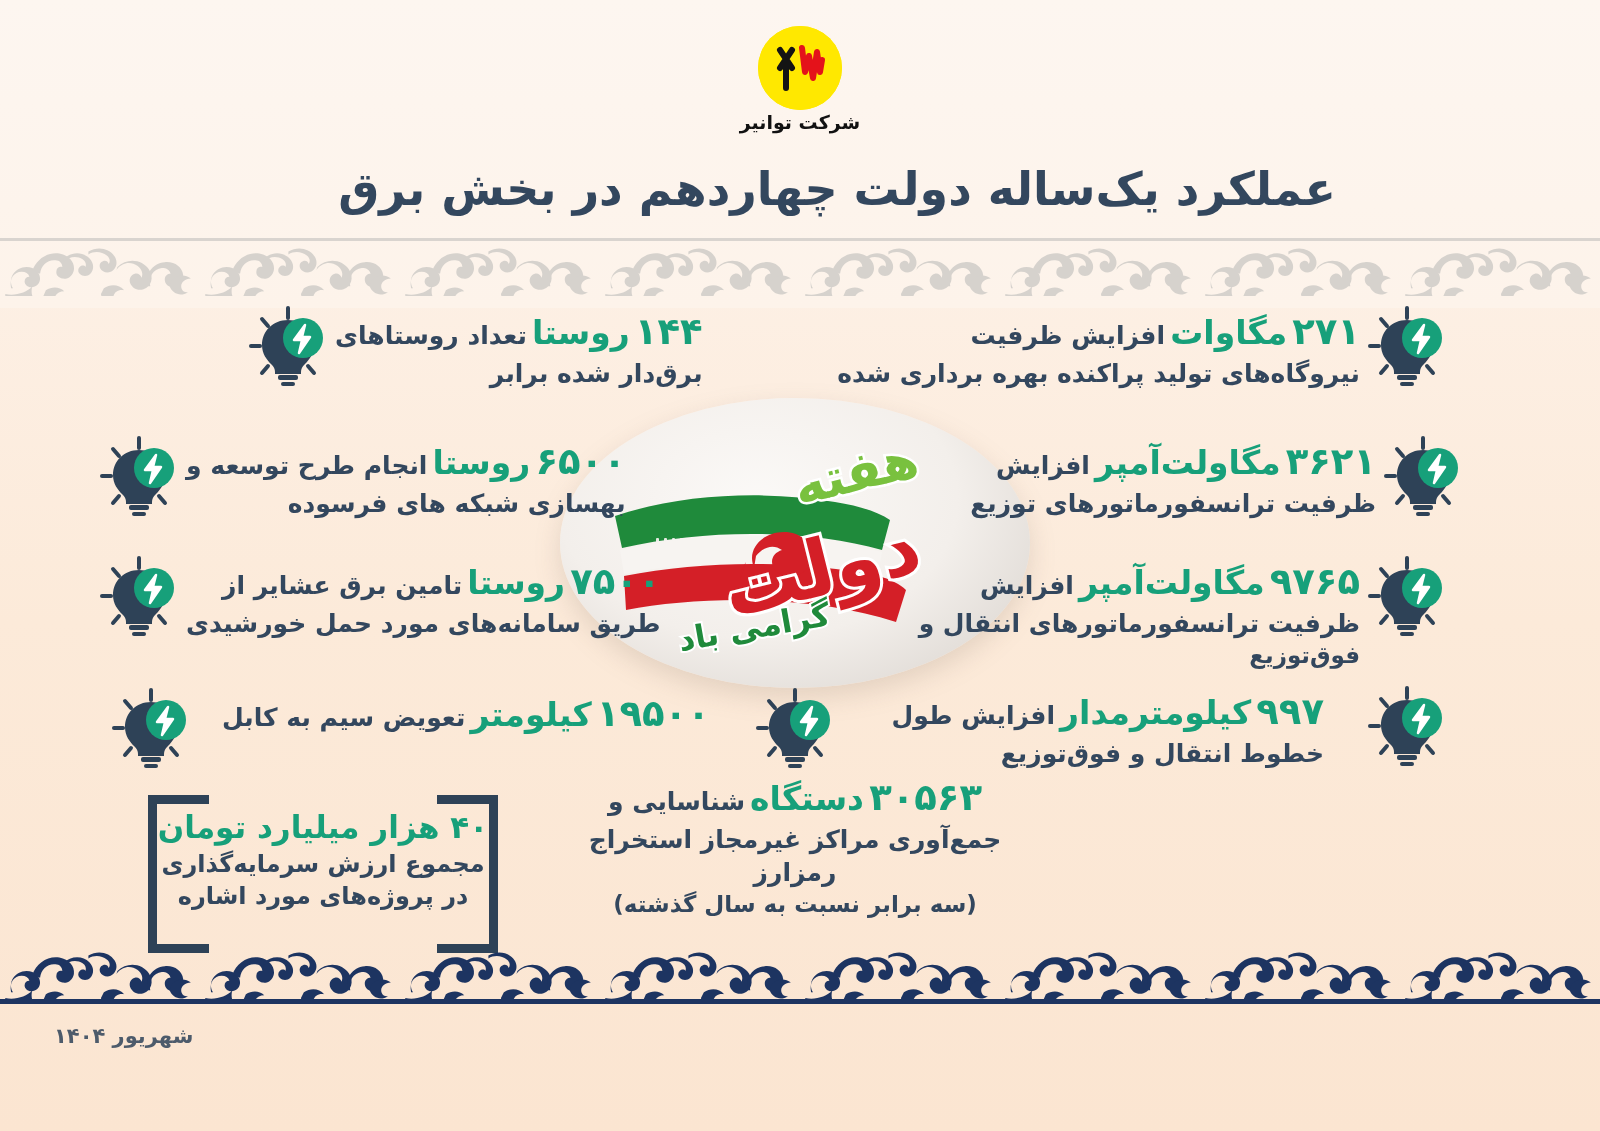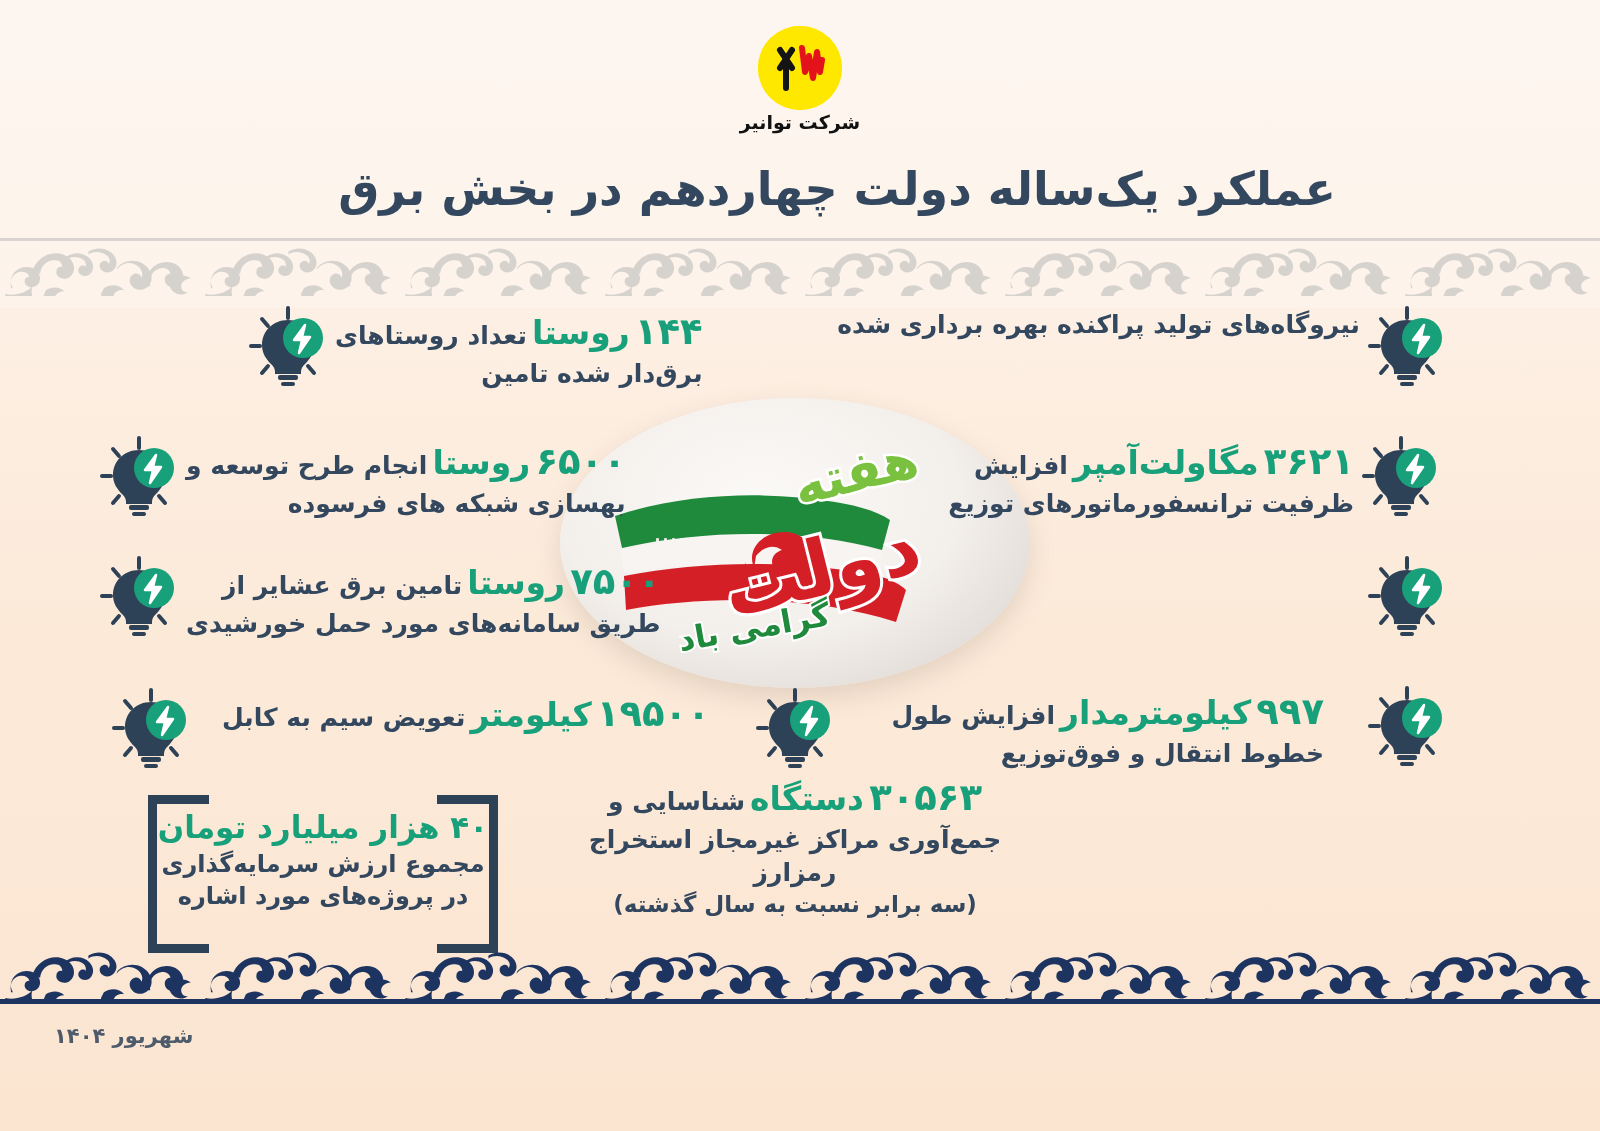--- a/index.html
+++ b/index.html
@@ -286,24 +286,25 @@
       <line x1="17" y1="69" x2="23" y2="62"></line>
       <line x1="69" y1="69" x2="63" y2="62"></line>
     </g>
     <path d="M43 16 c-15 0-26 11-26 25 0 9 5 15 9 19 3 3 4 5 4 8 v2 h26 v-2 c0-3 1-5 4-8 4-4 9-10 9-19 0-14-11-25-26-25z" fill="#2e4257"></path>
     <rect x="33" y="71" width="20" height="5" rx="2" fill="#2e4257"></rect>
     <rect x="36" y="78" width="14" height="4" rx="2" fill="#2e4257"></rect>
     <circle cx="58" cy="34" r="20" fill="#17a07a"></circle>
     <path d="M60 21 l-11 15 h8 l-3 13 11-16 h-8 z" fill="#ffffff" stroke="#ffffff" stroke-width="2.5" stroke-linejoin="round"></path>
   </svg></div>
           <div class="txt">
+          <div class="line1"><span class="num">۲۷۱</span> <span class="unit">مگاوات</span> <span class="desc">افزایش ظرفیت</span></div>
           <div class="line2">نیروگاه‌های تولید پراکنده بهره برداری شده</div>
         </div>
       </div>
-      <div class="stat right" style="top: 438px; right: 156px;">
+      <div class="stat right" style="top: 438px; right: 134px;">
         <div class="bulb"><svg width="86" height="86" viewBox="0 0 86 86">
     <g stroke="#2e4257" stroke-width="4" stroke-linecap="round">
       <line x1="43" y1="4" x2="43" y2="14"></line>
       <line x1="17" y1="15" x2="23" y2="22"></line>
       <line x1="6" y1="42" x2="15" y2="42"></line>
       <line x1="17" y1="69" x2="23" y2="62"></line>
       <line x1="69" y1="69" x2="63" y2="62"></line>
     </g>
     <path d="M43 16 c-15 0-26 11-26 25 0 9 5 15 9 19 3 3 4 5 4 8 v2 h26 v-2 c0-3 1-5 4-8 4-4 9-10 9-19 0-14-11-25-26-25z" fill="#2e4257"></path>
     <rect x="33" y="71" width="20" height="5" rx="2" fill="#2e4257"></rect>
@@ -324,20 +325,25 @@
       <line x1="6" y1="42" x2="15" y2="42"></line>
       <line x1="17" y1="69" x2="23" y2="62"></line>
       <line x1="69" y1="69" x2="63" y2="62"></line>
     </g>
     <path d="M43 16 c-15 0-26 11-26 25 0 9 5 15 9 19 3 3 4 5 4 8 v2 h26 v-2 c0-3 1-5 4-8 4-4 9-10 9-19 0-14-11-25-26-25z" fill="#2e4257"></path>
     <rect x="33" y="71" width="20" height="5" rx="2" fill="#2e4257"></rect>
     <rect x="36" y="78" width="14" height="4" rx="2" fill="#2e4257"></rect>
     <circle cx="58" cy="34" r="20" fill="#17a07a"></circle>
     <path d="M60 21 l-11 15 h8 l-3 13 11-16 h-8 z" fill="#ffffff" stroke="#ffffff" stroke-width="2.5" stroke-linejoin="round"></path>
   </svg></div>
+          <div class="txt">
+          <div class="line1"><span class="num">۹۷۶۵</span> <span class="unit">مگاولت‌آمپر</span> <span class="desc">افزایش</span></div>
+          <div class="line2">ظرفیت ترانسفورماتورهای انتقال و</div>
+          <div class="line3">فوق‌توزیع</div>
+        </div>
       </div>
       <div class="stat right" style="top: 688px; right: 150px; gap: 36px;">
         <div class="bulb"><svg width="86" height="86" viewBox="0 0 86 86">
     <g stroke="#2e4257" stroke-width="4" stroke-linecap="round">
       <line x1="43" y1="4" x2="43" y2="14"></line>
       <line x1="17" y1="15" x2="23" y2="22"></line>
       <line x1="6" y1="42" x2="15" y2="42"></line>
       <line x1="17" y1="69" x2="23" y2="62"></line>
       <line x1="69" y1="69" x2="63" y2="62"></line>
     </g>
@@ -362,21 +368,21 @@
       <line x1="69" y1="69" x2="63" y2="62"></line>
     </g>
     <path d="M43 16 c-15 0-26 11-26 25 0 9 5 15 9 19 3 3 4 5 4 8 v2 h26 v-2 c0-3 1-5 4-8 4-4 9-10 9-19 0-14-11-25-26-25z" fill="#2e4257"></path>
     <rect x="33" y="71" width="20" height="5" rx="2" fill="#2e4257"></rect>
     <rect x="36" y="78" width="14" height="4" rx="2" fill="#2e4257"></rect>
     <circle cx="58" cy="34" r="20" fill="#17a07a"></circle>
     <path d="M60 21 l-11 15 h8 l-3 13 11-16 h-8 z" fill="#ffffff" stroke="#ffffff" stroke-width="2.5" stroke-linejoin="round"></path>
   </svg></div>
           <div class="txt">
           <div class="line1"><span class="num">۱۴۴</span> <span class="unit">روستا</span> <span class="desc">تعداد روستاهای</span></div>
-          <div class="line2">برق‌دار شده تامین</div>
+          <div class="line2">برق‌دار شده برابر</div>
         </div>
       </div>
       <div class="stat left" style="top: 438px; left: 96px;">
         <div class="bulb"><svg width="86" height="86" viewBox="0 0 86 86">
     <g stroke="#2e4257" stroke-width="4" stroke-linecap="round">
       <line x1="43" y1="4" x2="43" y2="14"></line>
       <line x1="17" y1="15" x2="23" y2="22"></line>
       <line x1="6" y1="42" x2="15" y2="42"></line>
       <line x1="17" y1="69" x2="23" y2="62"></line>
       <line x1="69" y1="69" x2="63" y2="62"></line>

